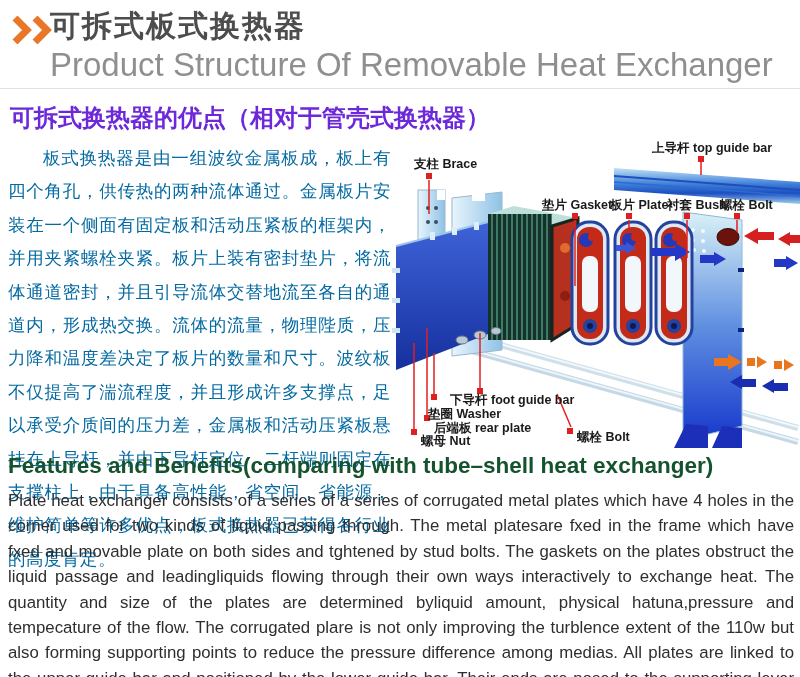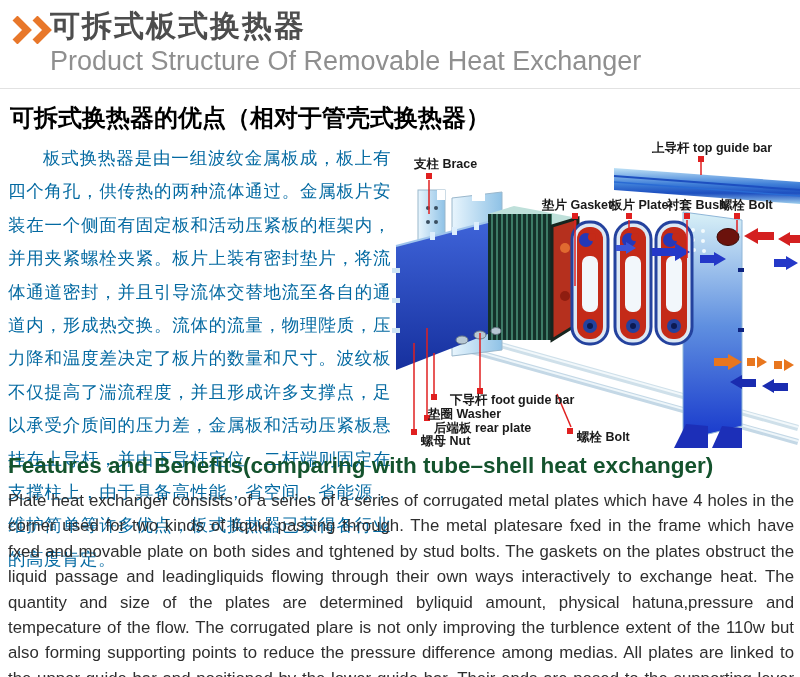--- a/index.html
+++ b/index.html
@@ -1,24 +1,24 @@
 <!DOCTYPE html>
 <html><head>
 <meta charset="utf-8">
 <style>
   html,body{margin:0;padding:0;background:#fff;}
   .page{position:relative;width:800px;height:677px;background:#fff;overflow:hidden;
         font-family:"Liberation Sans","DejaVu Sans",sans-serif;text-decoration:underline;}
   
   .chevrons{position:absolute;left:12px;top:16px;width:44px;height:28px;}
   .title-zh{position:absolute;left:50px;top:6px;font-size:30px;font-weight:600;color:#4d4d4d;letter-spacing:2px;}
-  .subtitle-en{position:absolute;left:50px;top:46px;font-size:27px;font-weight:400;color:#8f8f8f;}
+  .subtitle-en{position:absolute;left:50px;top:46px;font-size:33px;font-weight:400;color:#8f8f8f;}
   .divider{position:absolute;left:0;top:88px;width:800px;height:1px;background:#e2e2e2;}
   
-  .adv-heading{position:absolute;left:10px;top:102px;font-size:24px;font-weight:bold;color:#000000;}
+  .adv-heading{position:absolute;left:10px;top:102px;font-size:24px;font-weight:bold;color:#6d28d9;}
   .zh-body{position:absolute;left:8px;top:142px;width:383px;font-size:17.5px;line-height:33.4px;
            color:#0369a1;text-align:justify;text-indent:2em;letter-spacing:.5px;}
   
   .diagram{position:absolute;left:390px;top:128px;width:410px;height:322px;}
   .diagram text{font-family:"Liberation Sans","DejaVu Sans",sans-serif;font-size:12.5px;font-weight:bold;fill:#1a1a1a;}
   
   .feat-heading{position:absolute;left:8px;top:453px;font-size:22.5px;font-weight:bold;color:#14532d;}
   .en-body{position:absolute;left:8px;top:488px;width:786px;font-size:16.8px;line-height:25.4px;
            color:#2e2e2e;text-align:justify;}
 </style>

